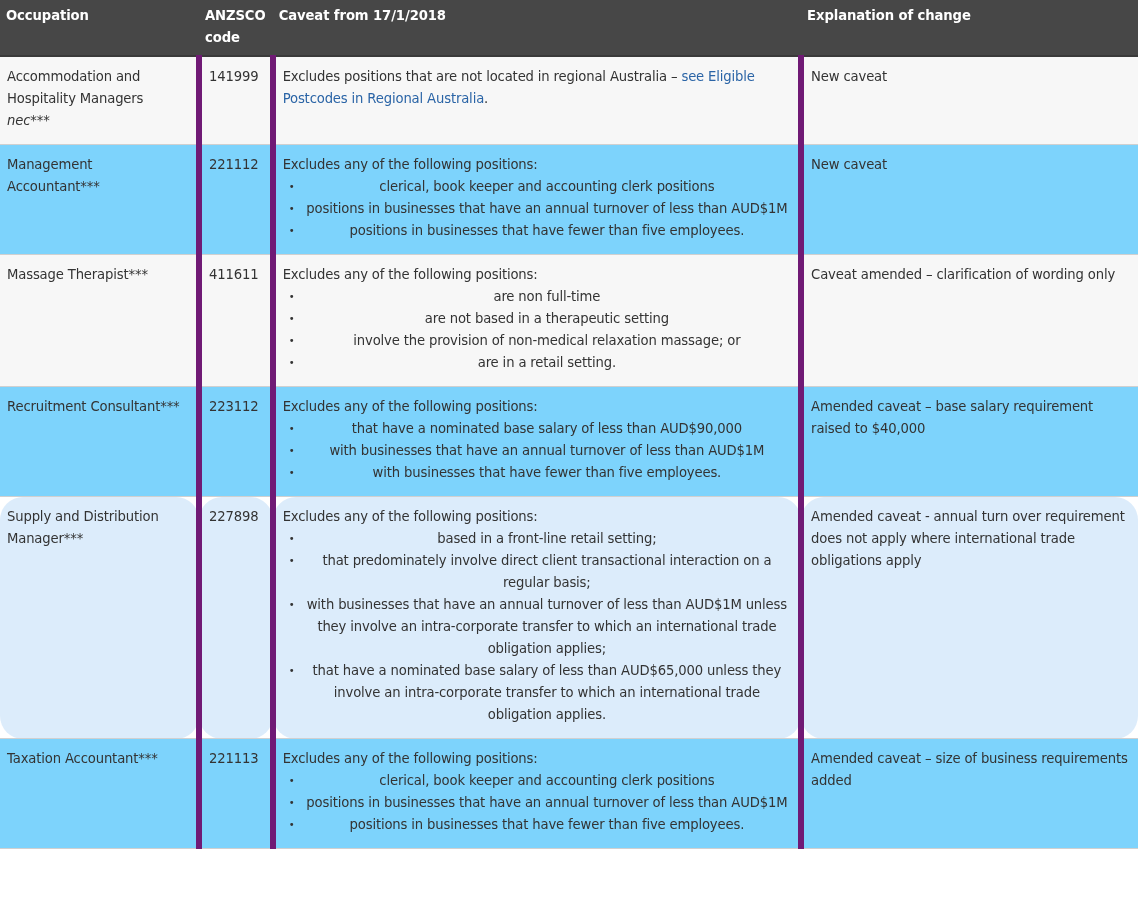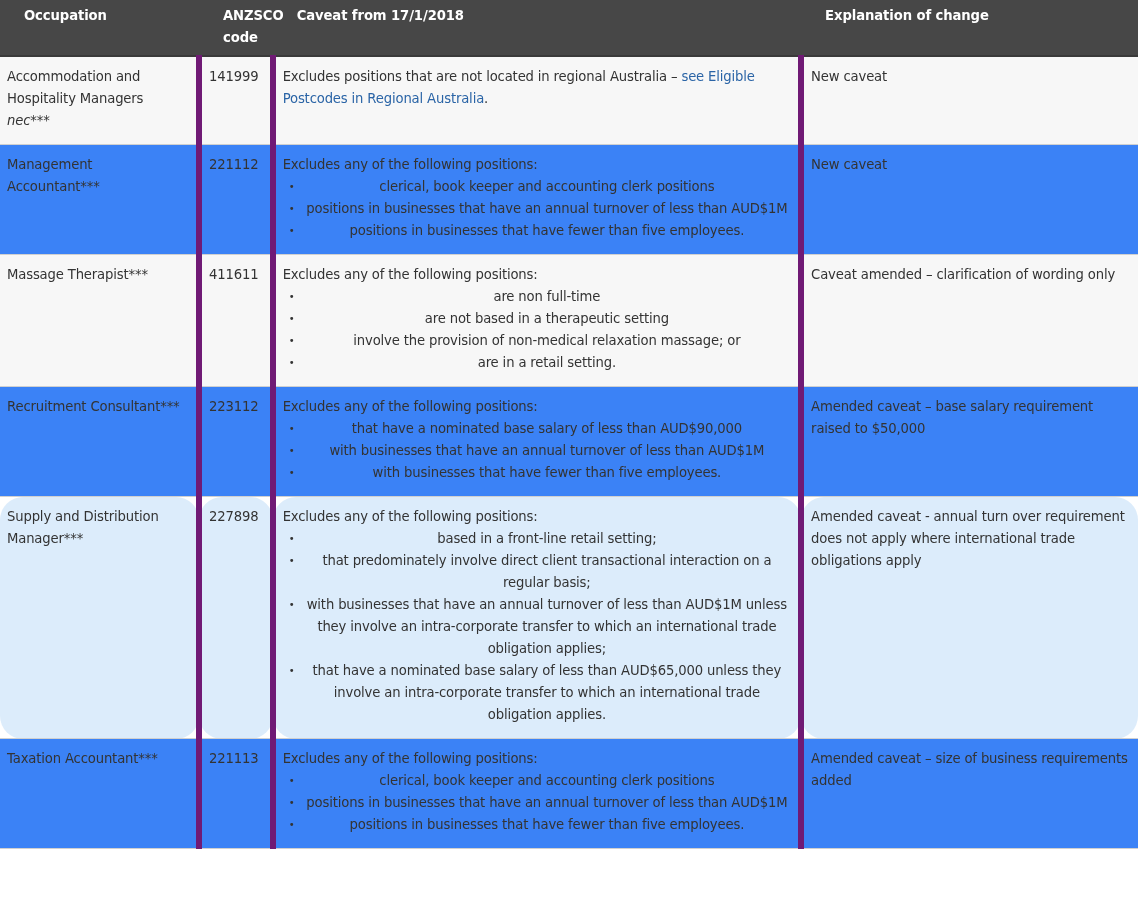--- a/index.html
+++ b/index.html
@@ -11,34 +11,34 @@
       font-size: 13.2px;
       color: #333333;
       line-height: 22px;
     }
     table.caveats th {
       background: #474747;
       color: #ffffff;
       font-weight: bold;
       text-align: left;
       vertical-align: top;
-      padding: 5px 7px 6px 24px;
+      padding: 5px 7px 6px 6px;
       border-bottom: 2px solid #3a3a3a;
       letter-spacing: -0.1px;
     }
     table.caveats td {
       vertical-align: top;
       padding: 9px 7px 12px 7px;
       border-bottom: 1px solid #d0d0d0;
       border-left: 6px solid #701a75;
       letter-spacing: -0.15px;
     }
     table.caveats td:first-child { border-left: none; }
     tr.row-gray td { background: #f7f7f7; }
-    tr.row-white td { background: #3b82f6; }
+    tr.row-white td { background: #7dd3fc; }
     tr.row-blue td { background: #dcecfb; border-radius: 23px; }
     .col-occ { width: 189px; }
     .col-code { width: 70px; }
     .col-cav { width: 502px; }
     .col-exp { width: 320px; }
     a.link { color: #2a64a6; text-decoration: none; }
     .nec { font-style: italic; text-align: center; }
     ul.bullets { list-style: none; margin: 0; padding: 0 0 0 6px; }
     ul.bullets li { position: relative; padding-left: 14px; text-align: center; }
     ul.bullets li::before {
@@ -106,21 +106,21 @@
       <td>Recruitment Consultant***</td>
       <td>223112</td>
       <td>
         <div>Excludes any of the following positions:</div>
         <ul class="bullets">
           <li>that have a nominated base salary of less than AUD$90,000</li>
           <li>with businesses that have an annual turnover of less than AUD$1M</li>
           <li>with businesses that have fewer than five employees.</li>
         </ul>
       </td>
-      <td>Amended caveat – base salary requirement raised to $50,000</td>
+      <td>Amended caveat – base salary requirement raised to $40,000</td>
     </tr>
 
     <tr class="row-blue">
       <td>Supply and Distribution Manager***</td>
       <td>227898</td>
       <td>
         <div>Excludes any of the following positions:</div>
         <ul class="bullets gap-top">
           <li>based in a front-line retail setting;</li>
           <li>that predominately involve direct client transactional interaction on a regular basis;</li>

